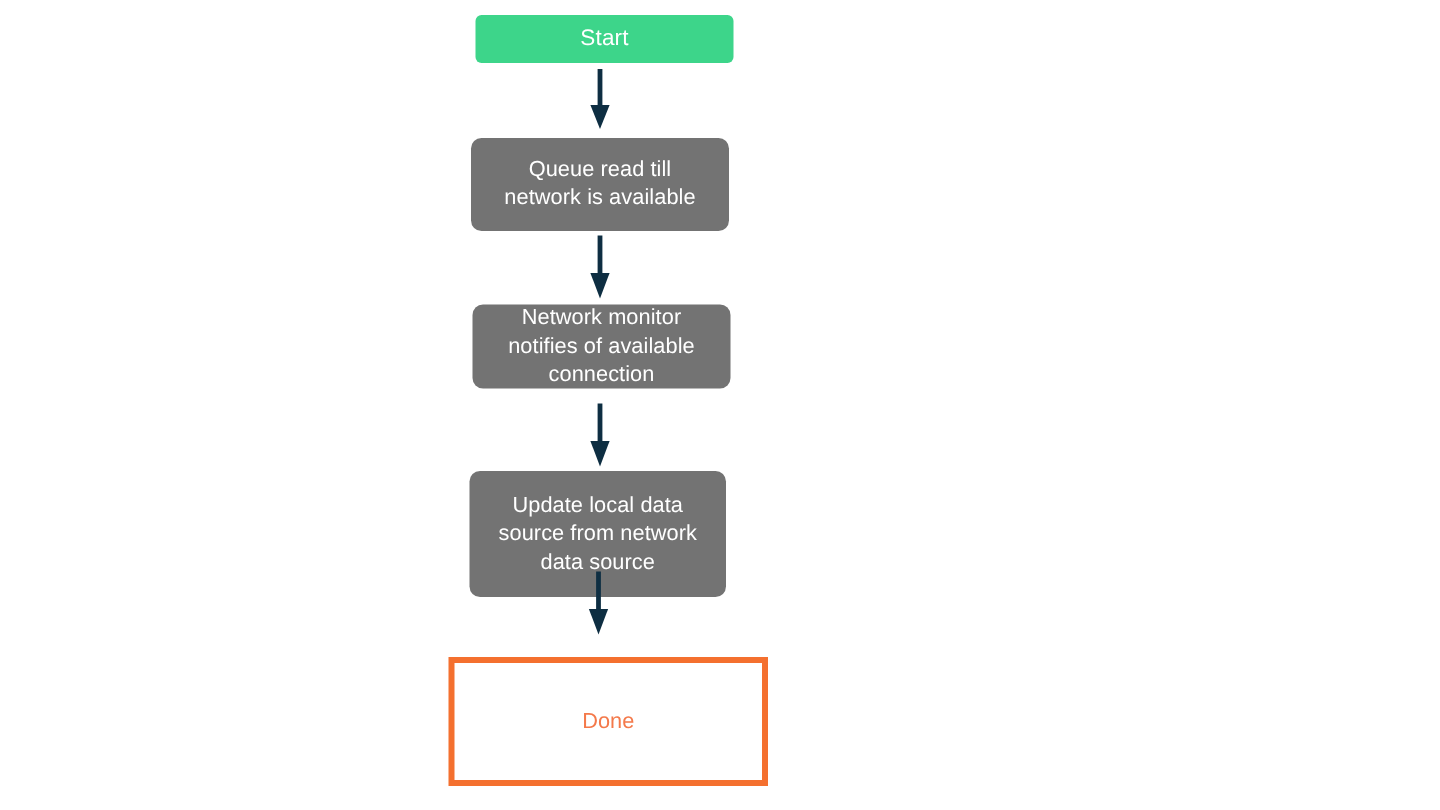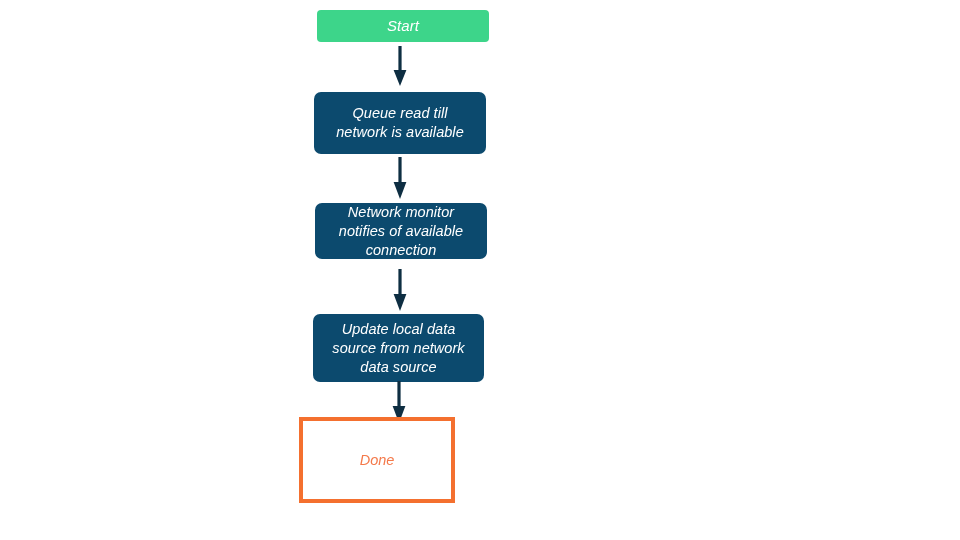--- a/index.html
+++ b/index.html
@@ -24,36 +24,35 @@
     position: absolute;
     box-sizing: border-box;
     display: flex;
     align-items: center;
     justify-content: center;
     text-align: center;
   }
   .node-label {
     display: block;
     white-space: pre-line;
-    font-style: italic;
   }
 
   
   .node-start {
     background: #3dd58a;
     border-radius: 4px;
     color: #ffffff;
     font-size: 15px;
     line-height: 18px;
     letter-spacing: .1px;
   }
 
   
   .node-process {
-    background: #0c4a6e;
+    background: #737373;
     border-radius: 7px;
     color: #ffffff;
     font-size: 14.5px;
     line-height: 19px;
     letter-spacing: .05px;
   }
 
   
   .node-done {
     background: #ffffff;
@@ -107,30 +106,30 @@
 connection</span>
   </div>
 
   <div class="arrow" style="left:391px; top:269px; width:18px; height:44px;">
     <svg width="18" height="44" viewBox="0 0 18 44">
       <line x1="9" y1="0" x2="9" y2="28" stroke="#0e2e42" stroke-width="3.2"></line>
       <polygon points="9,42 2.6,25 15.4,25" fill="#0e2e42"></polygon>
     </svg>
   </div>
 
-  <div class="node node-process" style="left:313px; top:314px; width:171px; height:68px;">
+  <div class="node node-process" style="left:313px; top:314px; width:171px; height:84px;">
     <span class="node-label">Update local data
 source from network
 data source</span>
   </div>
 
   <div class="arrow" style="left:390px; top:381px; width:18px; height:44px;">
     <svg width="18" height="44" viewBox="0 0 18 44">
       <line x1="9" y1="0" x2="9" y2="28" stroke="#0e2e42" stroke-width="3.2"></line>
       <polygon points="9,42 2.6,25 15.4,25" fill="#0e2e42"></polygon>
     </svg>
   </div>
 
-  <div class="node node-done" style="left:299px; top:417px; width:156px; height:86px;">
+  <div class="node node-done" style="left:299px; top:438px; width:213px; height:86px;">
     <span class="node-label">Done</span>
   </div>
 
 </div>
 
 </body></html>

